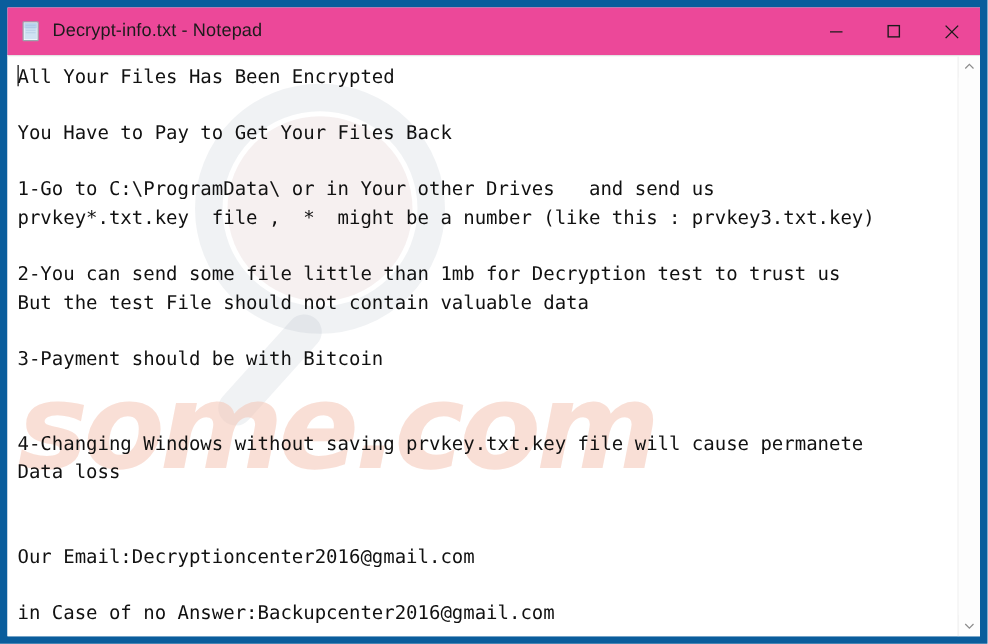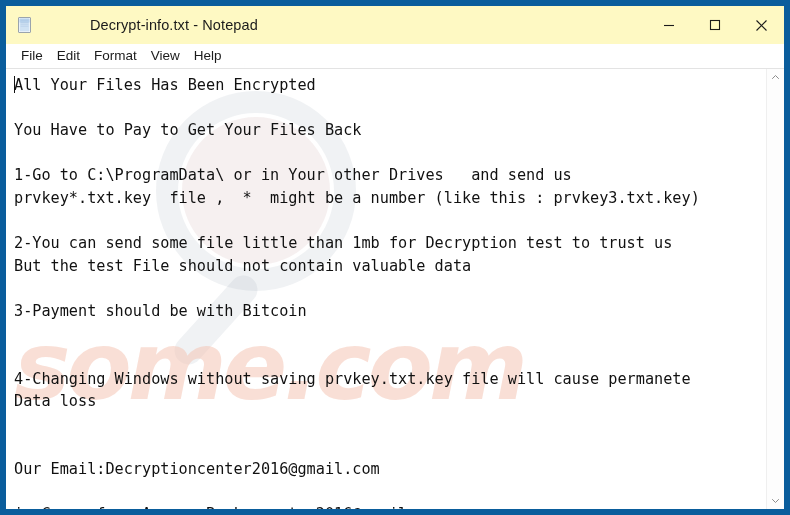--- a/index.html
+++ b/index.html
@@ -24,25 +24,24 @@
     border: 6px solid #0a5d9c;
     background: #ffffff;
     display: flex;
     flex-direction: column;
   }
 
   
   #title-bar {
     height: 38px;
     flex: 0 0 38px;
-    background: #fef9c3;
-    display: flex;
-    align-items: center;
-    position: relative;
-    gap: 48px;
+    background: #ec4899;
+    display: flex;
+    align-items: center;
+    position: relative;
   }
   #app-icon {
     width: 18px;
     height: 18px;
     margin-left: 10px;
     margin-right: 8px;
     flex: 0 0 18px;
     position: relative;
   }
   #title-text {
@@ -233,27 +232,20 @@
       </div>
       <div class="win-btn">
         <svg width="13" height="13" viewBox="0 0 13 13">
           <line x1="1.5" y1="1.5" x2="11.5" y2="11.5" stroke="#1b1b1b" stroke-width="1.1"></line>
           <line x1="11.5" y1="1.5" x2="1.5" y2="11.5" stroke="#1b1b1b" stroke-width="1.1"></line>
         </svg>
       </div>
     </div>
   </div>
 
-  <div id="menu-bar">
-    <div class="menu-item">File</div>
-    <div class="menu-item">Edit</div>
-    <div class="menu-item">Format</div>
-    <div class="menu-item">View</div>
-    <div class="menu-item">Help</div>
-  </div>
 
   <div id="client-area">
 
     <div id="text-area-wrap">
 
       <div id="watermark-layer">
         <div class="wm-ring" style="left:150px; top:22px; width:200px; height:200px;"></div>
         <div class="wm-ring-inner" style="left:176px; top:48px; width:148px; height:148px;"></div>
         <div class="wm-handle" style="left:196px; top:196px; width:28px; height:110px;"></div>
 

